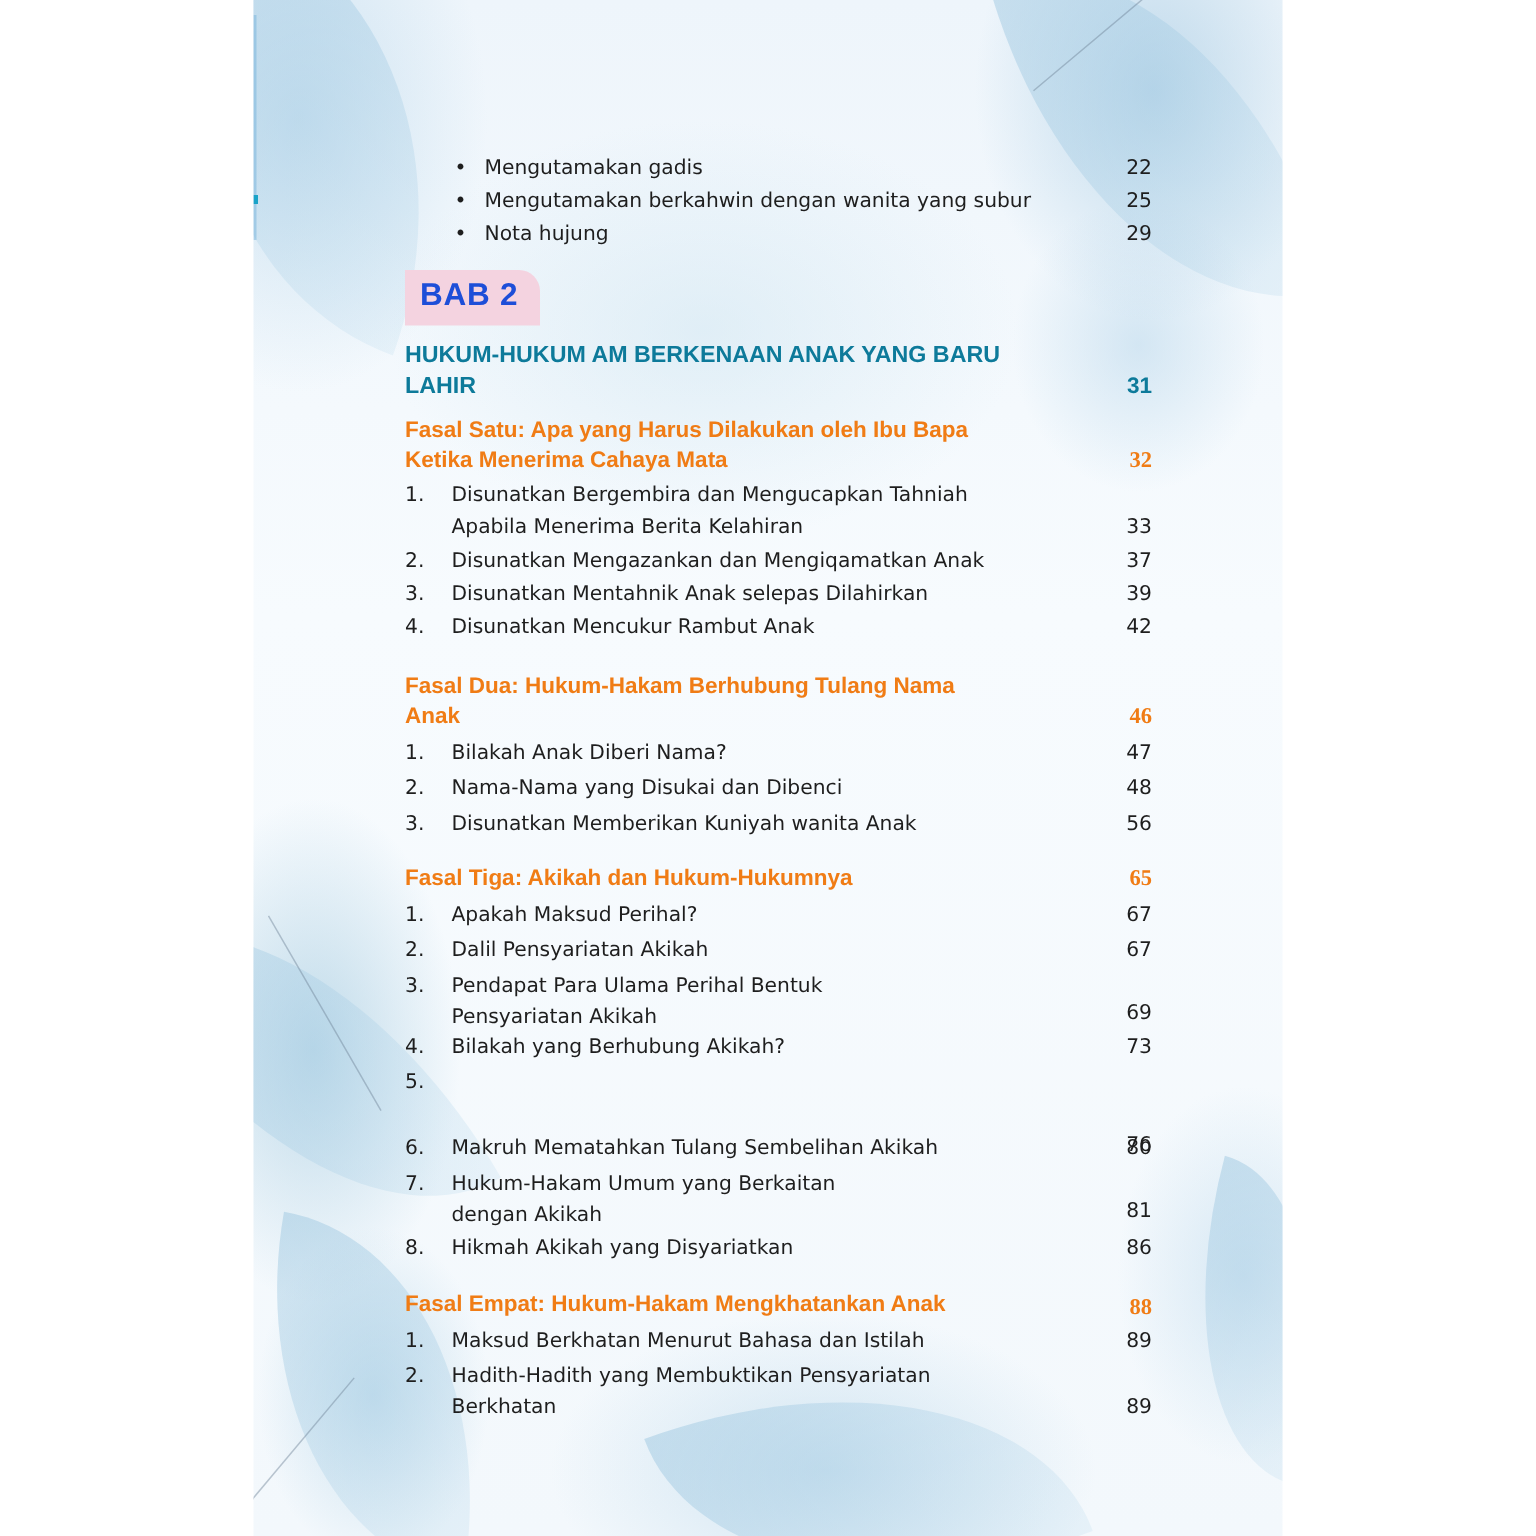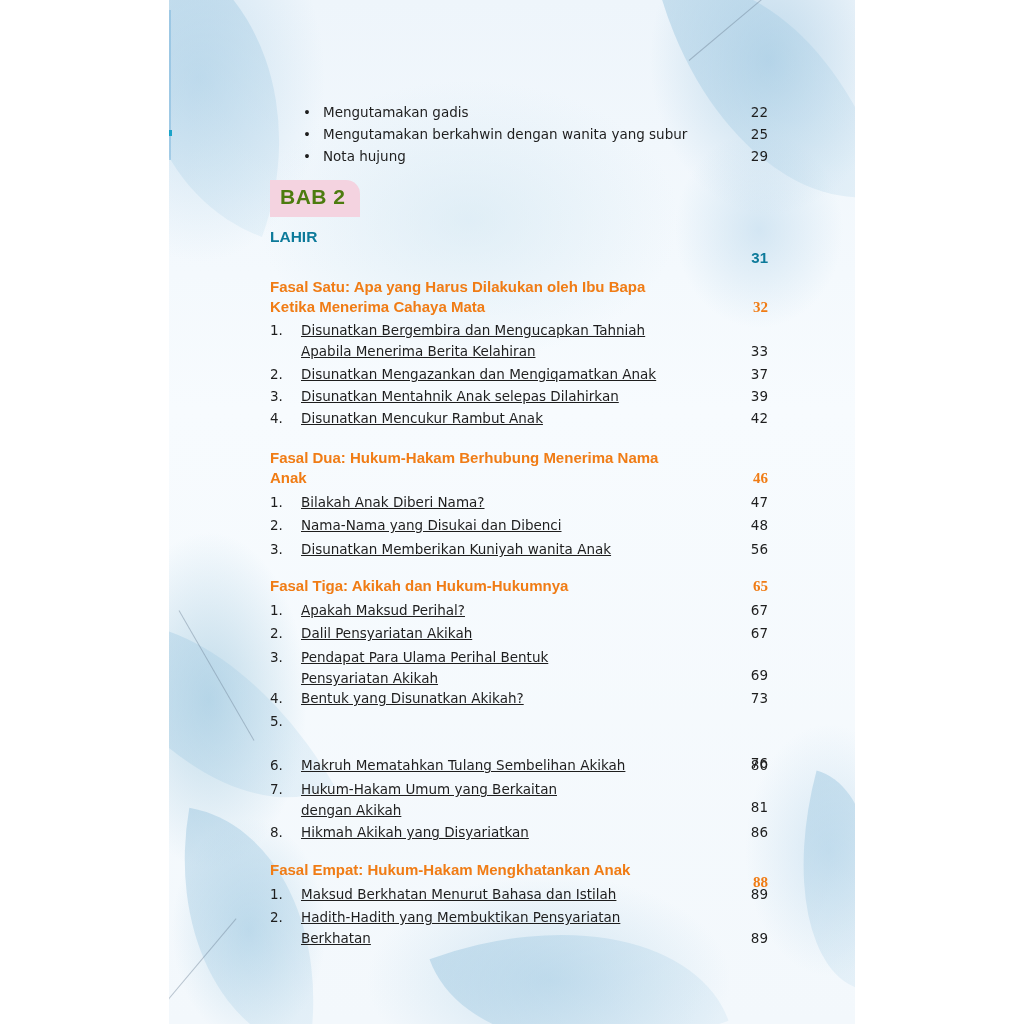--- a/index.html
+++ b/index.html
@@ -37,38 +37,38 @@
   .bullet-row { font-size: 13.5px; color: #1e1e1e; height: 20px; line-height: 20px; }
   .bullet-dot { position: absolute; left: 33px; }
   .bullet-text { position: absolute; left: 53px; }
 
   .badge {
     position: absolute; left: 0; top: 180px; width: 90px; height: 37px;
     background: #f4d3e0; border-radius: 0 14px 0 0;
   }
   .badge-text {
     position: absolute; left: 10px; top: 5px; font-size: 21px; font-weight: bold;
-    color: #4d7c0f; letter-spacing: 0.5px; font-family: "Liberation Sans", sans-serif;
+    color: #1d4ed8; letter-spacing: 0.5px; font-family: "Liberation Sans", sans-serif;
   }
 
   .chapter-title {
     font-size: 15.5px; font-weight: bold; color: #0d7a9a;
     line-height: 21px; font-family: "Liberation Sans", sans-serif;
   }
   .chapter-num { font-size: 15px; font-weight: bold; color: #0d7a9a; font-family: "Liberation Sans", sans-serif; }
 
   .section-title {
     font-size: 15px; font-weight: bold; color: #f07c15;
     line-height: 20px; font-family: "Liberation Sans", sans-serif; width: 460px;
   }
   .section-num { font-size: 15px; font-weight: bold; color: #f07c15; font-family: Liberation Serif, serif; }
 
   .item { font-size: 13.5px; color: #1e1e1e; line-height: 21px; }
   .item-index { position: absolute; left: 0; }
-  .item-text { position: absolute; left: 31px; width: 420px; text-decoration: underline; }
+  .item-text { position: absolute; left: 31px; width: 420px; }
   .item-page { position: absolute; right: 0; }
 </style>
 </head>
 <body>
 
 <div class="page">
 
   <div class="leaf" style="left:-60px;top:-30px;width:200px;height:240px;transform:rotate(20deg);"></div>
   <div class="leaf" style="left:520px;top:-40px;width:170px;height:260px;transform:rotate(-15deg);"></div>
   <div class="leaf" style="left:-40px;top:580px;width:150px;height:260px;transform:rotate(-30deg);"></div>
@@ -97,20 +97,21 @@
       <span class="bullet-dot">•</span>
       <span class="bullet-text">Nota hujung</span>
       <span class="num-right">29</span>
     </div>
 
     <div class="badge">
       <span class="badge-text">BAB 2</span>
     </div>
 
     <div class="row chapter-title" style="top:226px;">
+      <div>HUKUM-HUKUM AM BERKENAAN ANAK YANG BARU</div>
       <div>LAHIR</div>
       <span class="num-right chapter-num" style="top:21px;">31</span>
     </div>
 
     <div class="row section-title" style="top:277px;width:498px;">
       <div>Fasal Satu: Apa yang Harus Dilakukan oleh Ibu Bapa</div>
       <div>Ketika Menerima Cahaya Mata</div>
       <span class="num-right section-num" style="top:20px;">32</span>
     </div>
     <div class="row item" style="top:320px;height:42px;">
@@ -128,21 +129,21 @@
       <span class="item-text">Disunatkan Mentahnik Anak selepas Dilahirkan</span>
       <span class="item-page">39</span>
     </div>
     <div class="row item" style="top:408px;">
       <span class="item-index">4.</span>
       <span class="item-text">Disunatkan Mencukur Rambut Anak</span>
       <span class="item-page">42</span>
     </div>
 
     <div class="row section-title" style="top:448px;width:498px;">
-      <div>Fasal Dua: Hukum-Hakam Berhubung Menerima Nama</div>
+      <div>Fasal Dua: Hukum-Hakam Berhubung Tulang Nama</div>
       <div>Anak</div>
       <span class="num-right section-num" style="top:20px;">46</span>
     </div>
     <div class="row item" style="top:492px;">
       <span class="item-index">1.</span>
       <span class="item-text">Bilakah Anak Diberi Nama?</span>
       <span class="item-page">47</span>
     </div>
     <div class="row item" style="top:515px;">
       <span class="item-index">2.</span>
@@ -169,21 +170,21 @@
       <span class="item-text">Dalil Pensyariatan Akikah</span>
       <span class="item-page">67</span>
     </div>
     <div class="row item" style="top:647px;height:42px;">
       <span class="item-index">3.</span>
       <span class="item-text"><span>Pendapat Para Ulama Perihal Bentuk</span><br><span>Pensyariatan Akikah</span></span>
       <span class="item-page" style="top:18px;">69</span>
     </div>
     <div class="row item" style="top:688px;">
       <span class="item-index">4.</span>
-      <span class="item-text">Bentuk yang Disunatkan Akikah?</span>
+      <span class="item-text">Bilakah yang Berhubung Akikah?</span>
       <span class="item-page">73</span>
     </div>
     <div class="row item" style="top:711px;height:42px;">
       <span class="item-index">5.</span>
       <span class="item-page" style="top:22px;margin-top:20px;">76</span>
     </div>
     <div class="row item" style="top:755px;">
       <span class="item-index">6.</span>
       <span class="item-text">Makruh Mematahkan Tulang Sembelihan Akikah</span>
       <span class="item-page">80</span>
@@ -194,21 +195,21 @@
       <span class="item-page" style="top:18px;">81</span>
     </div>
     <div class="row item" style="top:822px;">
       <span class="item-index">8.</span>
       <span class="item-text">Hikmah Akikah yang Disyariatkan</span>
       <span class="item-page">86</span>
     </div>
 
     <div class="row section-title" style="top:860px;width:498px;">
       <div>Fasal Empat: Hukum-Hakam Mengkhatankan Anak</div>
-      <span class="num-right section-num" style="top:12px;">88</span>
+      <span class="num-right section-num" style="top:2px;">88</span>
     </div>
     <div class="row item" style="top:884px;">
       <span class="item-index">1.</span>
       <span class="item-text">Maksud Berkhatan Menurut Bahasa dan Istilah</span>
       <span class="item-page">89</span>
     </div>
     <div class="row item" style="top:907px;height:42px;">
       <span class="item-index">2.</span>
       <span class="item-text"><span>Hadith-Hadith yang Membuktikan Pensyariatan</span><br><span>Berkhatan</span></span>
       <span class="item-page" style="top:21px;">89</span>

